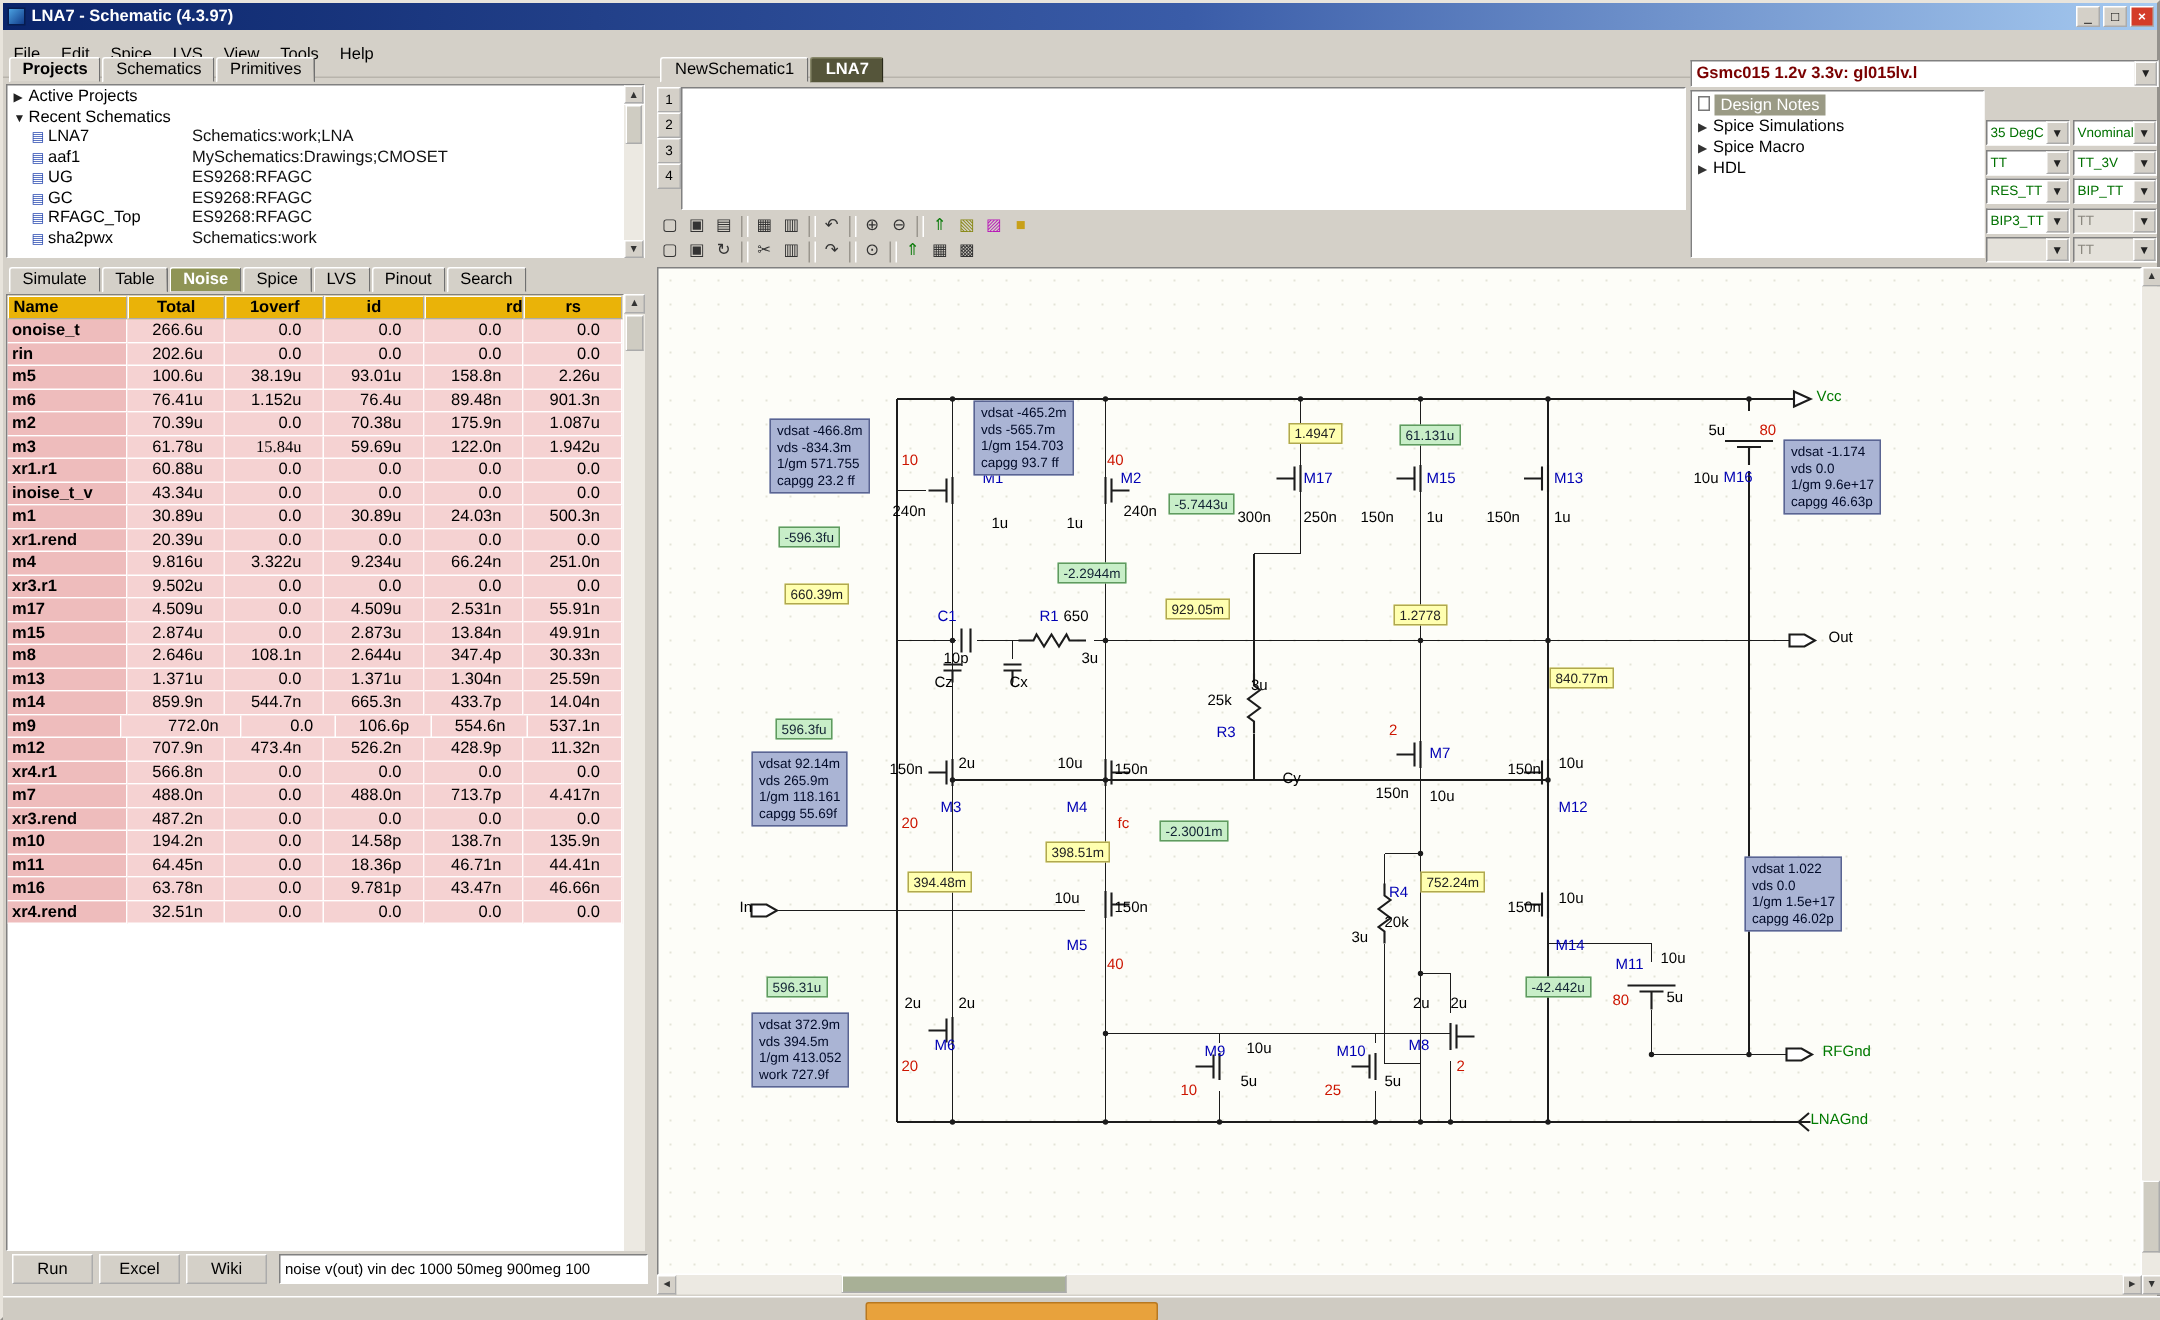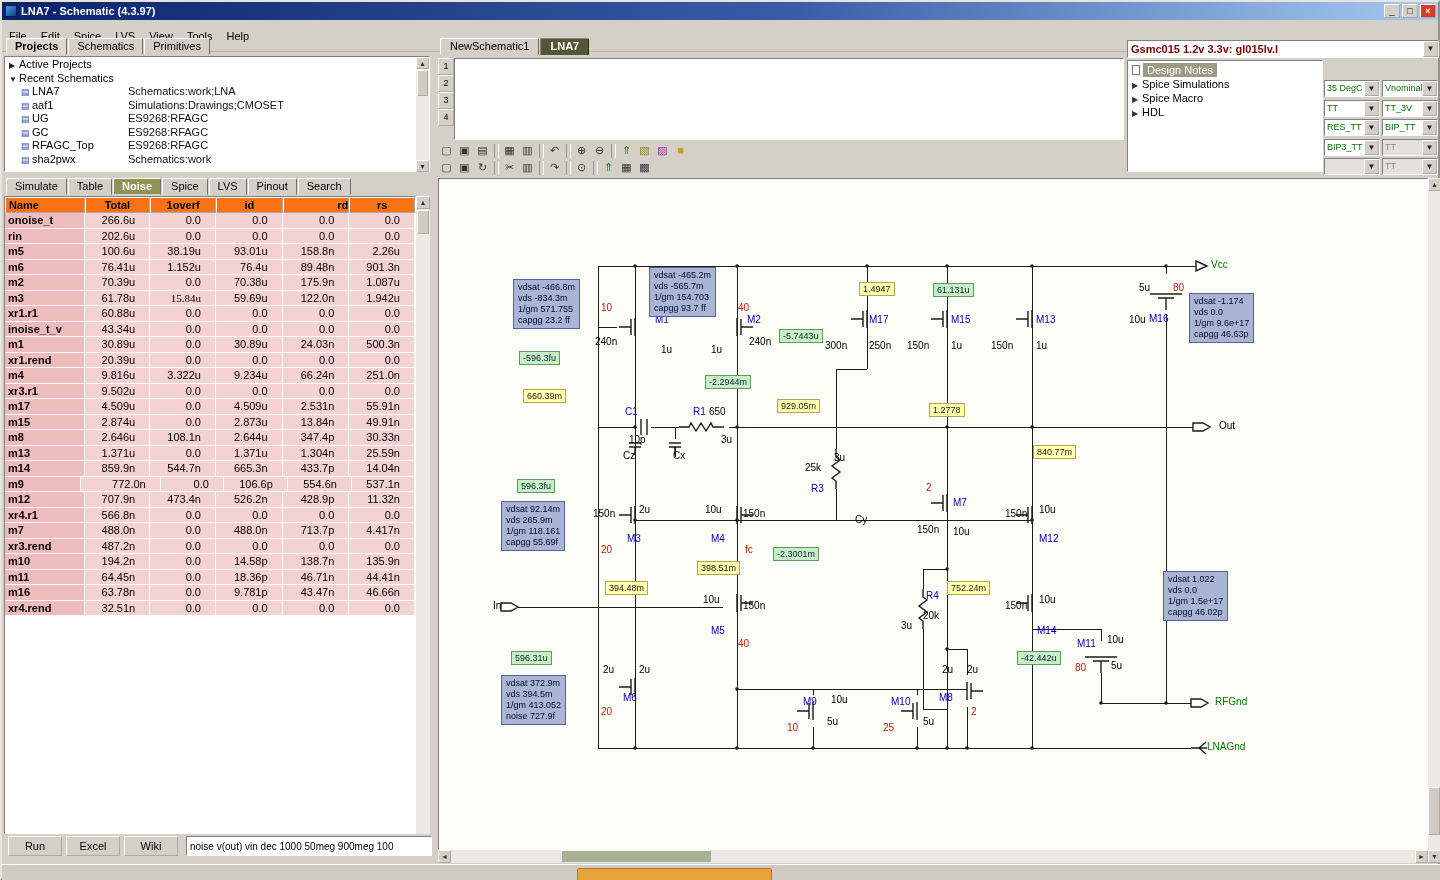--- a/index.html
+++ b/index.html
@@ -40,21 +40,21 @@
   .ticon { display:inline-block; width:11px; color:#2a4ab0; font-size:9px; }
   .tname { display:inline-block; width:96px; }
   .tpath { color:#111; }
   #treescroll { left:412px; top:19px; width:13px; height:114px; }
 
   #rtabs { left:2px; top:140px; }
   #tablewrap { left:0; top:158px; width:412px; height:638px; background:#fff;
     border:1px solid; border-color:#808080 #fff #fff #808080; overflow:hidden; }
   #tablescroll { left:412px; top:158px; width:14px; height:638px; }
   .throw { display:flex; height:16px; }
-  .th { background:#f97316; border:1px outset #fff; font-weight:bold; text-align:center; line-height:14px; overflow:hidden; }
+  .th { background:#eab308; border:1px outset #fff; font-weight:bold; text-align:center; line-height:14px; overflow:hidden; }
   .tr { display:flex; height:15.5px; }
   .td { border-right:1px solid #fff; border-bottom:1px solid #fff; line-height:15px;
     text-align:right; padding-right:14px; background:#f5d2d2; overflow:hidden; }
   .tdname { background:#eebcbc; text-align:left; padding:0 0 0 3px; font-weight:bold; }
 
   #runbar { left:0; top:798px; width:430px; height:22px; }
   .runbtn { position:absolute; top:0; width:54px; height:20px; background:#d4d0c8; border:1px outset #fff; text-align:center; line-height:18px; }
   #cmdinput { position:absolute; left:182px; top:0; width:246px; height:20px; border:1px solid;
     border-color:#808080 #fff #fff #808080; font-family:"Liberation Sans",sans-serif; font-size:10px; padding:0 3px; }
 
@@ -137,21 +137,21 @@
       <span class="menuitem">Tools</span>
       <span class="menuitem">Help</span>
     </div>
 
   <div class="abs" id="leftpanel">
     <div class="abs" id="ptabs"><span class="tab active">Projects</span><span class="tab">Schematics</span><span class="tab">Primitives</span></div>
     <div class="abs" id="treebox">
         <div class="treegroup"><span class="treearrow">▶</span><span>Active Projects</span></div>
         <div class="treegroup"><span class="treearrow">▼</span><span>Recent Schematics</span></div>
         <div class="treeitem"><span class="ticon">▤</span><span class="tname">LNA7</span><span class="tpath">Schematics:work;LNA</span></div>
-        <div class="treeitem"><span class="ticon">▤</span><span class="tname">aaf1</span><span class="tpath">Simulations:Drawings;CMOSET</span></div>
+        <div class="treeitem"><span class="ticon">▤</span><span class="tname">aaf1</span><span class="tpath">MySchematics:Drawings;CMOSET</span></div>
         <div class="treeitem"><span class="ticon">▤</span><span class="tname">UG</span><span class="tpath">ES9268:RFAGC</span></div>
         <div class="treeitem"><span class="ticon">▤</span><span class="tname">GC</span><span class="tpath">ES9268:RFAGC</span></div>
         <div class="treeitem"><span class="ticon">▤</span><span class="tname">RFAGC_Top</span><span class="tpath">ES9268:RFAGC</span></div>
         <div class="treeitem"><span class="ticon">▤</span><span class="tname">sha2pwx</span><span class="tpath">Schematics:work</span></div>
       </div>
     <div class="abs" id="treescroll">
       <div class="sb-btn" style="width:13px;height:12px;">▲</div>
       <div class="sb-track" style="width:13px;height:90px;">
           <div class="sb-thumb" style="width:11px;height:26px;margin:1px;"></div>
         </div>
@@ -688,21 +688,21 @@
         <div class="infobox" style="left: 62px; top: 322px;">
           <div>vdsat 92.14m</div>
           <div>vds 265.9m</div>
           <div>1/gm 118.161</div>
           <div>capgg 55.69f</div>
         </div>
         <div class="infobox" style="left: 62px; top: 496px;">
           <div>vdsat 372.9m</div>
           <div>vds 394.5m</div>
           <div>1/gm 413.052</div>
-          <div>noise 727.9f</div>
+          <div>work 727.9f</div>
         </div>
         <div class="infobox" style="left: 724px; top: 392px;">
           <div>vdsat 1.022</div>
           <div>vds 0.0</div>
           <div>1/gm 1.5e+17</div>
           <div>capgg 46.02p</div>
         </div>
       </div>
   </div>
 

